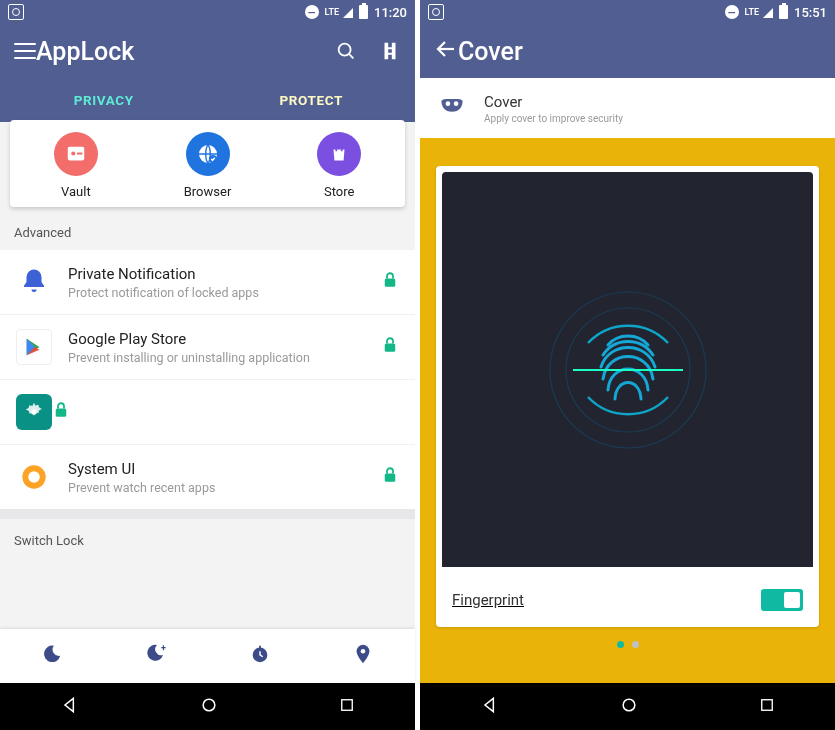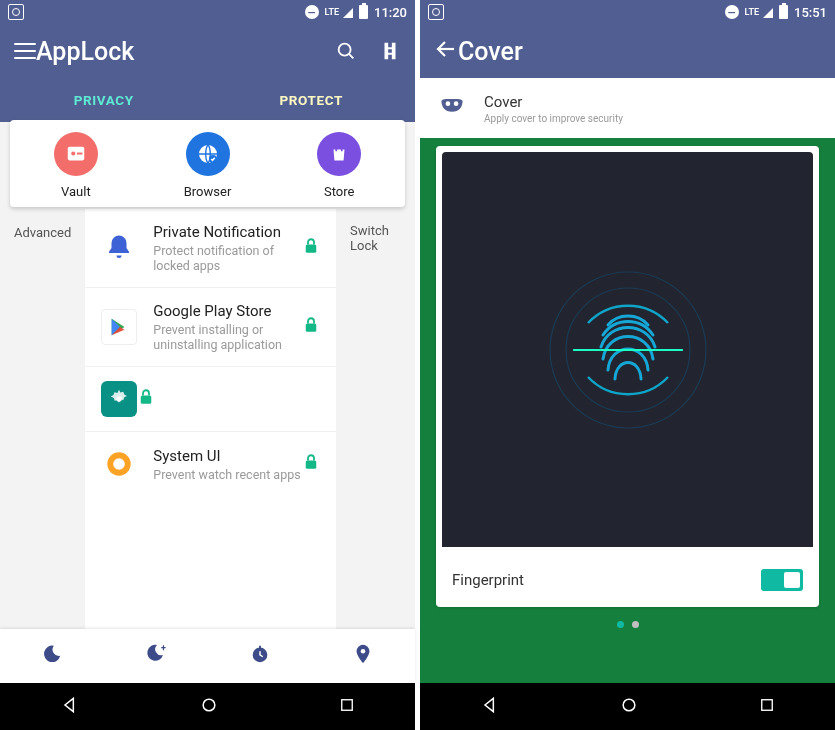--- a/index.html
+++ b/index.html
@@ -46,21 +46,21 @@
   
   .shortcut-card{
     margin:0 10px; background:#fff; border-radius:4px; box-shadow:0 2px 4px rgba(0,0,0,0.18);
     display:flex; padding:12px 0 8px; position:relative; top:-2px;
   }
   .shortcut{flex:1; display:flex; flex-direction:column; align-items:center; gap:8px; cursor:pointer;}
   .shortcut .ic{width:44px;height:44px;border-radius:50%;display:flex;align-items:center;justify-content:center;}
   .shortcut .lbl{font-size:13px;color:#222;}
 
   
-  .content{flex:1; overflow:hidden; background:#f3f3f4; display:flex; flex-direction:row;}
+  .content{flex:1; overflow:hidden; background:#f3f3f4; display:flex; flex-direction:column;}
   .section-header{font-size:13px; color:#555; padding:16px 14px 10px;}
   .list{background:#fff;}
   .row{display:flex; align-items:center; padding:14px 16px; border-bottom:1px solid #f0f0f0; cursor:pointer;}
   .row:last-child{border-bottom:none;}
   .row .ico{width:36px;height:36px;border-radius:4px;display:flex;align-items:center;justify-content:center;flex-shrink:0;}
   .row .txt{flex:1; margin-left:16px; min-width:0;}
   .row .title{font-size:15px;color:#222;}
   .row .sub{font-size:12.5px;color:#9a9a9a; margin-top:2px;}
   .lock-icon{color:#12b886;flex-shrink:0;}
 
@@ -75,21 +75,21 @@
   .navbar{position:absolute; bottom:0; left:0; right:0; height:47px; background:#000; display:flex; align-items:center; justify-content:space-around;}
   .nav-btn{color:#fff; cursor:pointer;}
 
   
   .back-icon{cursor:pointer;}
   .cover-header{background:#fff; display:flex; align-items:center; padding:14px 18px;}
   .cover-header .mask{color:#515e91; margin-right:18px;}
   .cover-header .t{font-size:15px;color:#333;}
   .cover-header .s{font-size:10px;color:#9a9a9a;margin-top:2px;}
 
-  .cover-body{flex:1; background:#15803d; padding:8px 16px 0; display:flex; flex-direction:column; align-items:center;}
+  .cover-body{flex:1; background:#eab308; padding:28px 16px 0; display:flex; flex-direction:column; align-items:center;text-decoration:underline;}
   .cover-card{width:100%; background:#fff; border-radius:4px; box-shadow:0 1px 3px rgba(0,0,0,0.15); overflow:hidden;}
   .fp-area{background:#22252f; height:395px; display:flex; align-items:center; justify-content:center; border-radius:4px 4px 0 0; margin:6px;}
   .fp-row{display:flex; align-items:center; justify-content:space-between; padding:16px 16px;}
   .fp-row .lbl{font-size:15px;color:#333;}
   .toggle{width:42px;height:22px;border-radius:3px;background:#10b9a2;position:relative;cursor:pointer;}
   .toggle::after{content:"";position:absolute;right:3px;top:3px;width:16px;height:16px;background:#fff;border-radius:2px;}
 
   .dots{display:flex; gap:8px; justify-content:center; padding:14px 0 0;}
   .dot{width:7px;height:7px;border-radius:50%;background:#bfbfc4;}
   .dot.active{background:#10b9a2;}

